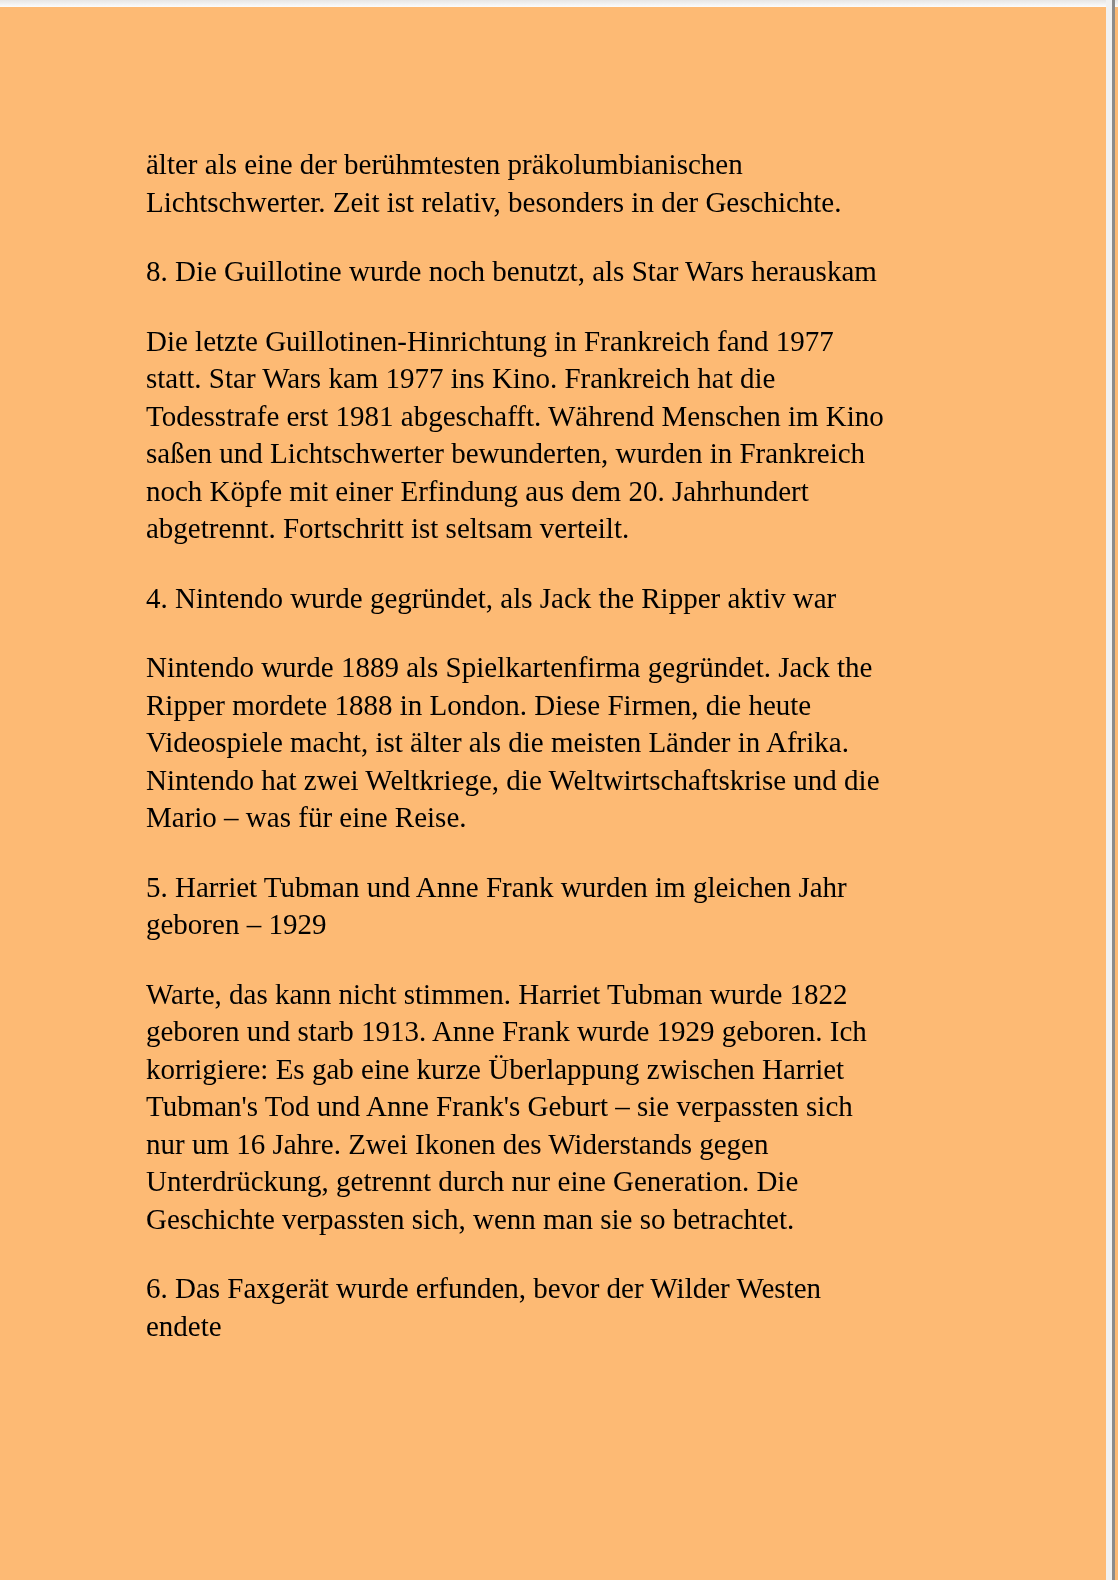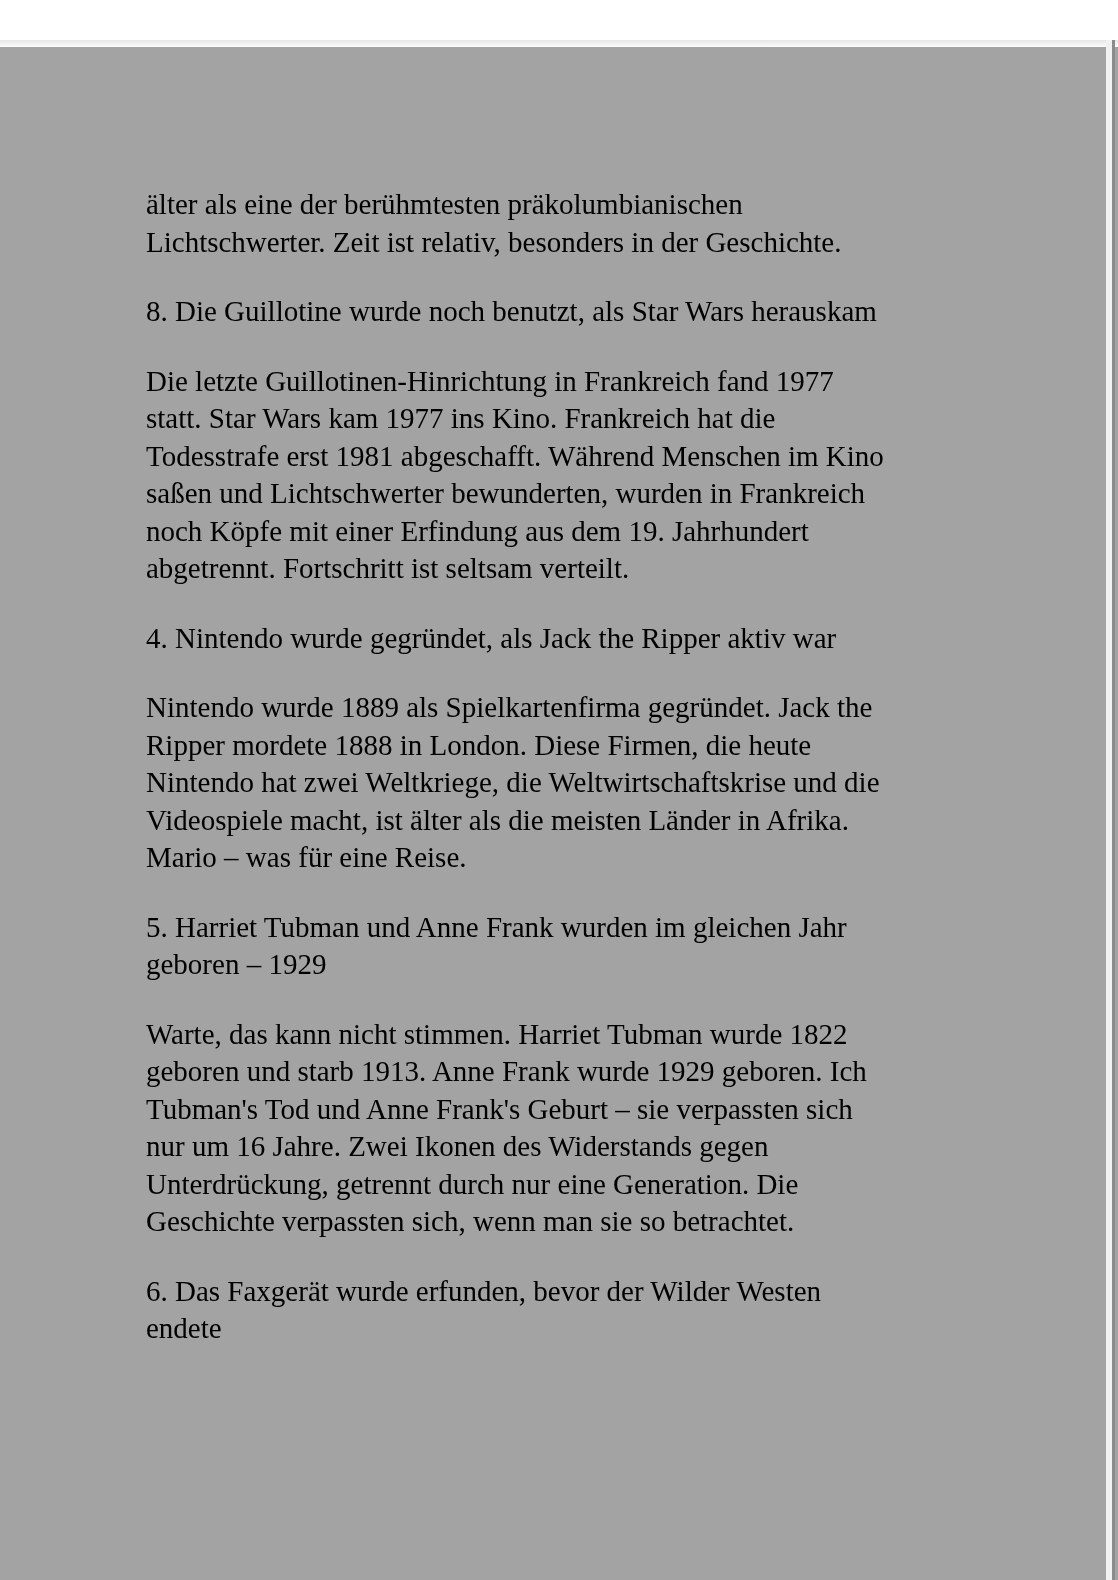--- a/index.html
+++ b/index.html
@@ -10,22 +10,21 @@
     width: 1118px;
     height: 1580px;
     background: #ffffff;
     overflow: hidden;
     position: relative;
     font-family: "Liberation Serif", "DejaVu Serif", serif;
   }
   .screen {
     position: absolute;
     inset: 0;
-    background: #a3a3a3;
-    margin-top: 40px;
+    background: #fdba74;
   }
   
   .top-edge {
     position: absolute;
     top: 0; left: 0; right: 0;
     height: 7px;
     background: linear-gradient(#e6e6e6, #fcfcfc);
     pointer-events: none;
   }
   
@@ -70,40 +69,41 @@
         <div class="text-line">Lichtschwerter. Zeit ist relativ, besonders in der Geschichte.</div>
       </div>
       <div class="paragraph">
         <div class="text-line">8. Die Guillotine wurde noch benutzt, als Star Wars herauskam</div>
       </div>
       <div class="paragraph">
         <div class="text-line">Die letzte Guillotinen-Hinrichtung in Frankreich fand 1977</div>
         <div class="text-line">statt. Star Wars kam 1977 ins Kino. Frankreich hat die</div>
         <div class="text-line">Todesstrafe erst 1981 abgeschafft. Während Menschen im Kino</div>
         <div class="text-line">saßen und Lichtschwerter bewunderten, wurden in Frankreich</div>
-        <div class="text-line">noch Köpfe mit einer Erfindung aus dem 19. Jahrhundert</div>
+        <div class="text-line">noch Köpfe mit einer Erfindung aus dem 20. Jahrhundert</div>
         <div class="text-line">abgetrennt. Fortschritt ist seltsam verteilt.</div>
       </div>
       <div class="paragraph">
         <div class="text-line">4. Nintendo wurde gegründet, als Jack the Ripper aktiv war</div>
       </div>
       <div class="paragraph">
         <div class="text-line">Nintendo wurde 1889 als Spielkartenfirma gegründet. Jack the</div>
         <div class="text-line">Ripper mordete 1888 in London. Diese Firmen, die heute</div>
+        <div class="text-line">Videospiele macht, ist älter als die meisten Länder in Afrika.</div>
         <div class="text-line">Nintendo hat zwei Weltkriege, die Weltwirtschaftskrise und die</div>
-        <div class="text-line">Videospiele macht, ist älter als die meisten Länder in Afrika.</div>
         <div class="text-line">Mario – was für eine Reise.</div>
       </div>
       <div class="paragraph">
         <div class="text-line">5. Harriet Tubman und Anne Frank wurden im gleichen Jahr</div>
         <div class="text-line">geboren – 1929</div>
       </div>
       <div class="paragraph">
         <div class="text-line">Warte, das kann nicht stimmen. Harriet Tubman wurde 1822</div>
         <div class="text-line">geboren und starb 1913. Anne Frank wurde 1929 geboren. Ich</div>
+        <div class="text-line">korrigiere: Es gab eine kurze Überlappung zwischen Harriet</div>
         <div class="text-line">Tubman's Tod und Anne Frank's Geburt – sie verpassten sich</div>
         <div class="text-line">nur um 16 Jahre. Zwei Ikonen des Widerstands gegen</div>
         <div class="text-line">Unterdrückung, getrennt durch nur eine Generation. Die</div>
         <div class="text-line">Geschichte verpassten sich, wenn man sie so betrachtet.</div>
       </div>
       <div class="paragraph">
         <div class="text-line">6. Das Faxgerät wurde erfunden, bevor der Wilder Westen</div>
         <div class="text-line">endete</div>
       </div>
     </div>

